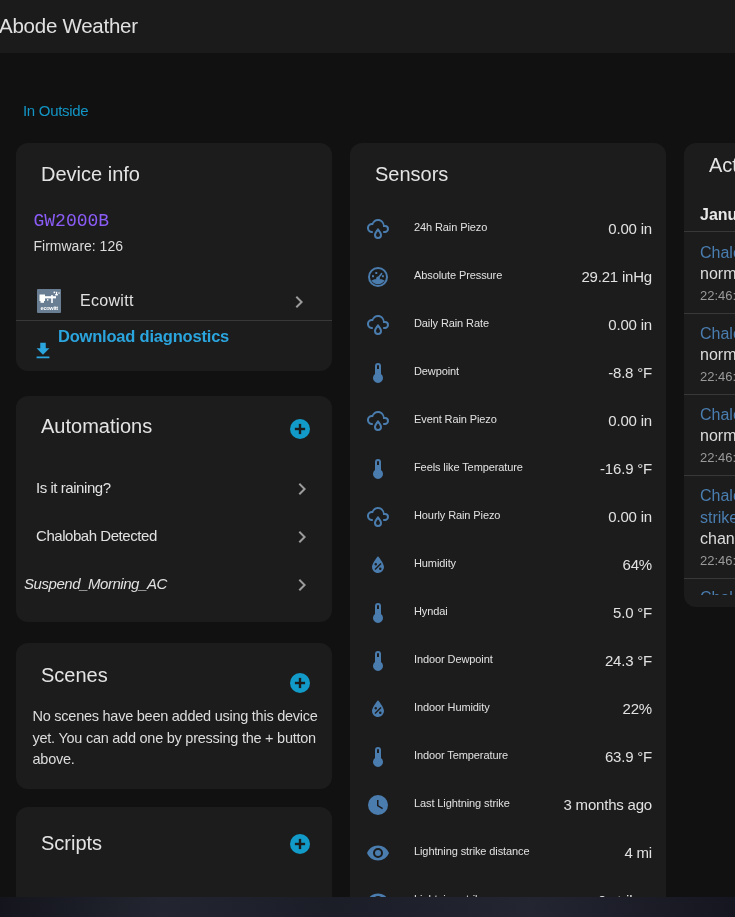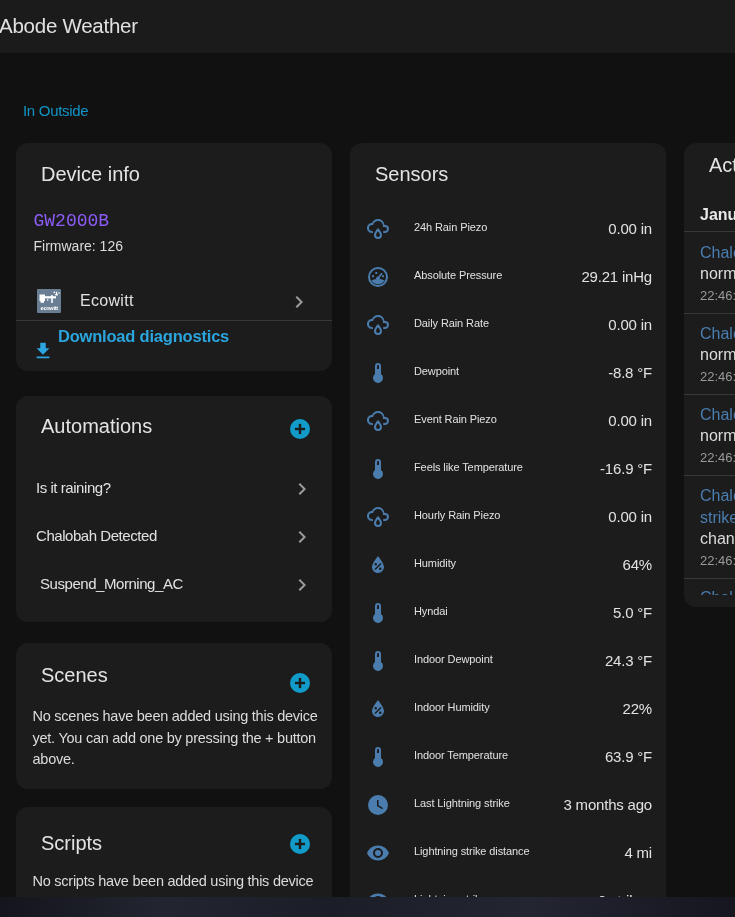--- a/index.html
+++ b/index.html
@@ -74,21 +74,21 @@
       </svg>
     </div>
   <div class="abs rowauto" style="left:20px; top:83px;">Is it raining?</div>
   <svg class="abs" style="left:274px; top:81px;" width="24" height="24" viewBox="0 0 24 24">
       <path fill="#9c9c9c" d="M8.59,16.58L13.17,12L8.59,7.41L10,6L16,12L10,18L8.59,16.58Z"></path>
     </svg>
   <div class="abs rowauto" style="left:20px; top:131px;">Chalobah Detected</div>
   <svg class="abs" style="left:274px; top:129px;" width="24" height="24" viewBox="0 0 24 24">
       <path fill="#9c9c9c" d="M8.59,16.58L13.17,12L8.59,7.41L10,6L16,12L10,18L8.59,16.58Z"></path>
     </svg>
-  <div class="abs rowauto" style="left:24px; top:179px;">Suspend_Morning_AC</div>
+  <div class="abs rowauto" style="left:8px; top:179px;font-style:italic;">Suspend_Morning_AC</div>
   <svg class="abs" style="left:274px; top:177px;" width="24" height="24" viewBox="0 0 24 24">
       <path fill="#9c9c9c" d="M8.59,16.58L13.17,12L8.59,7.41L10,6L16,12L10,18L8.59,16.58Z"></path>
     </svg>
 </div>
 
 <div class="card" style="left:16px; top:643px; width:316px; height:146px;">
   <div class="cardtitle" style="top:21px;">Scenes</div>
   <div class="plusbtn" style="left:274px; top:30px;">
       <svg width="20" height="20" viewBox="0 0 20 20">
         <rect x="4.9" y="8.8" width="10.2" height="2.4" fill="#1c1c1c"></rect>
@@ -99,21 +99,20 @@
 </div>
 
 <div class="card" style="left:16px; top:807px; width:316px; height:146px;">
   <div class="cardtitle" style="top:25px;">Scripts</div>
   <div class="plusbtn" style="left:274px; top:27px;">
       <svg width="20" height="20" viewBox="0 0 20 20">
         <rect x="4.9" y="8.8" width="10.2" height="2.4" fill="#1c1c1c"></rect>
         <rect x="8.8" y="4.9" width="2.4" height="10.2" fill="#1c1c1c"></rect>
       </svg>
     </div>
-  <div class="abs" style="left:16.5px; top:65.5px; font-size:14.5px; letter-spacing:-0.25px; color:#dcdcdc;">No scripts have been added using this device</div>
 </div>
 
 <div class="card" style="left:350px; top:143px; width:316px; height:790px;">
   <div class="cardtitle" style="top:20px;">Sensors</div>
   <div id="sensorrows" class="abs" style="left:0; top:62px; width:316px;">
       <div class="sensor-row" style="top:0px;">
         <svg width="24" height="24" viewBox="0 0 24 24">
           <path class="icon-blue" d="M6,14.03A1,1 0 0,1 7,15.03C7,15.58 6.55,16.03 6,16.03C3.24,16.03 1,13.79 1,11.03C1,8.27 3.24,6.03 6,6.03C7,3.68 9.31,2.03 12,2.03C15.43,2.03 18.24,4.69 18.5,8.06L19,8.03A4,4 0 0,1 23,12.03C23,14.23 21.21,16.03 19,16.03H18C17.45,16.03 17,15.58 17,15.03C17,14.47 17.45,14.03 18,14.03H19A2,2 0 0,0 21,12.03A2,2 0 0,0 19,10.03H17V9.03C17,6.27 14.76,4.03 12,4.03C9.5,4.03 7.45,5.84 7.06,8.21C6.73,8.09 6.37,8.03 6,8.03A3,3 0 0,0 3,11.03A3,3 0 0,0 6,14.03M12,14.15C12.18,14.39 12.37,14.66 12.56,14.94C13,15.56 14,17.03 14,18C14,19.11 13.1,20 12,20A2,2 0 0,1 10,18C10,17.03 11,15.56 11.44,14.94C11.63,14.66 11.82,14.39 12,14.15M12,11.03L11.5,11.59C11.5,11.59 10.65,12.55 9.79,13.81C8.93,15.06 8,16.56 8,18A4,4 0 0,0 12,22A4,4 0 0,0 16,18C16,16.56 15.07,15.06 14.21,13.81C13.35,12.55 12.5,11.59 12.5,11.59L12,11.03Z"></path>
         </svg>
         <span class="rowname">24h Rain Piezo</span>

